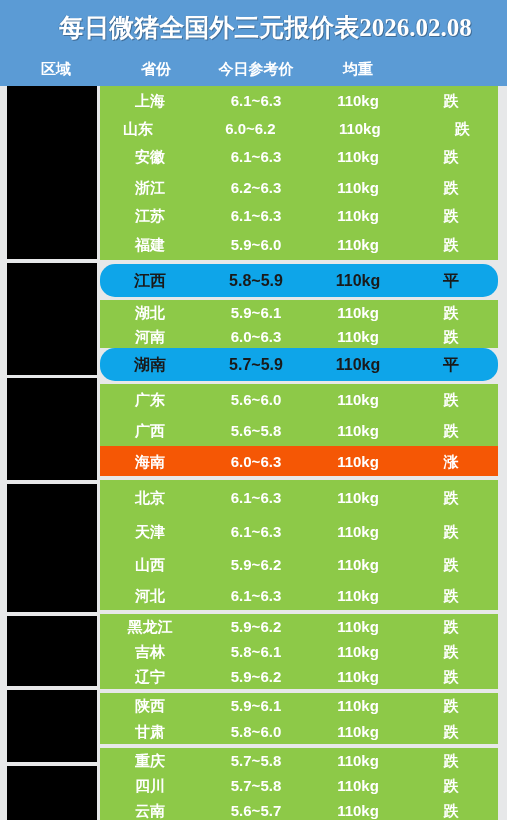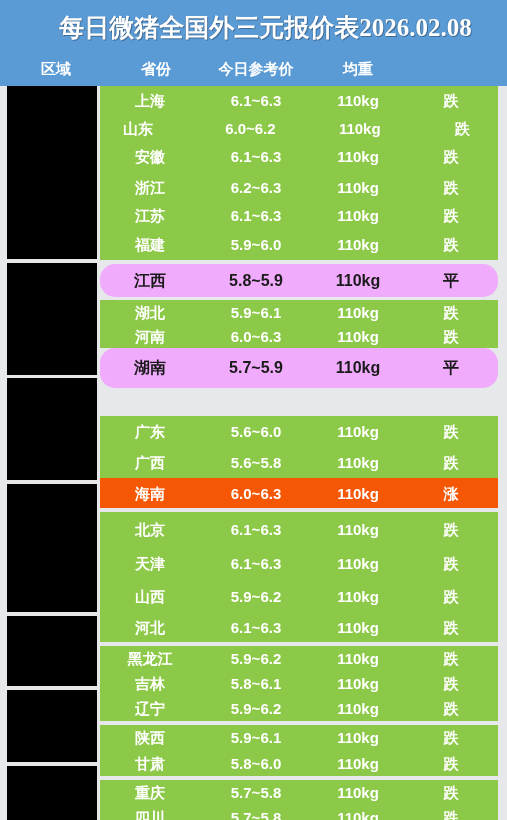--- a/index.html
+++ b/index.html
@@ -105,21 +105,21 @@
     white-space: nowrap;
     line-height: 1;
   }
   .cell.prov  { width: 100px; }
   .cell.price { width: 112px; }
   .cell.wt    { width: 92px;  }
   .cell.chg   { width: 94px;  }
 
   .row.green  { background: #8dc948; }
   .row.green .cell  { color: #ffffff; }
-  .row.white  { background: #f0abfc; border-radius: 15px; }
+  .row.white  { background: #0ea5e9; border-radius: 15px; }
   .row.white .cell  { color: #1a1a1a; font-size: 16px; }
   .row.orange { background: #f55705; }
   .row.orange .cell { color: #ffffff; }
 
   
   .gap {
     width: 398px;
     background: #e7e8e9;
   }
 </style>
@@ -198,28 +198,28 @@
         <div class="cell price">5.9~6.1</div>
         <div class="cell wt">110kg</div>
         <div class="cell chg">跌</div>
       </div>
       <div class="row green" style="height: 24px;">
         <div class="cell prov">河南</div>
         <div class="cell price">6.0~6.3</div>
         <div class="cell wt">110kg</div>
         <div class="cell chg">跌</div>
       </div>
-      <div class="row white" style="height: 40px; justify-content: space-between;">
+      <div class="row white" style="height: 33px; justify-content: space-between;">
         <div class="cell prov">湖南</div>
         <div class="cell price">5.7~5.9</div>
         <div class="cell wt">110kg</div>
         <div class="cell chg">平</div>
       </div>
       <div class="gap" style="height: 3px;"></div>
-      <div class="row green" style="height: 31px; margin-top: 25px;">
+      <div class="row green" style="height: 31px;">
         <div class="cell prov">广东</div>
         <div class="cell price">5.6~6.0</div>
         <div class="cell wt">110kg</div>
         <div class="cell chg">跌</div>
       </div>
       <div class="row green" style="height: 31px;">
         <div class="cell prov">广西</div>
         <div class="cell price">5.6~5.8</div>
         <div class="cell wt">110kg</div>
         <div class="cell chg">跌</div>

